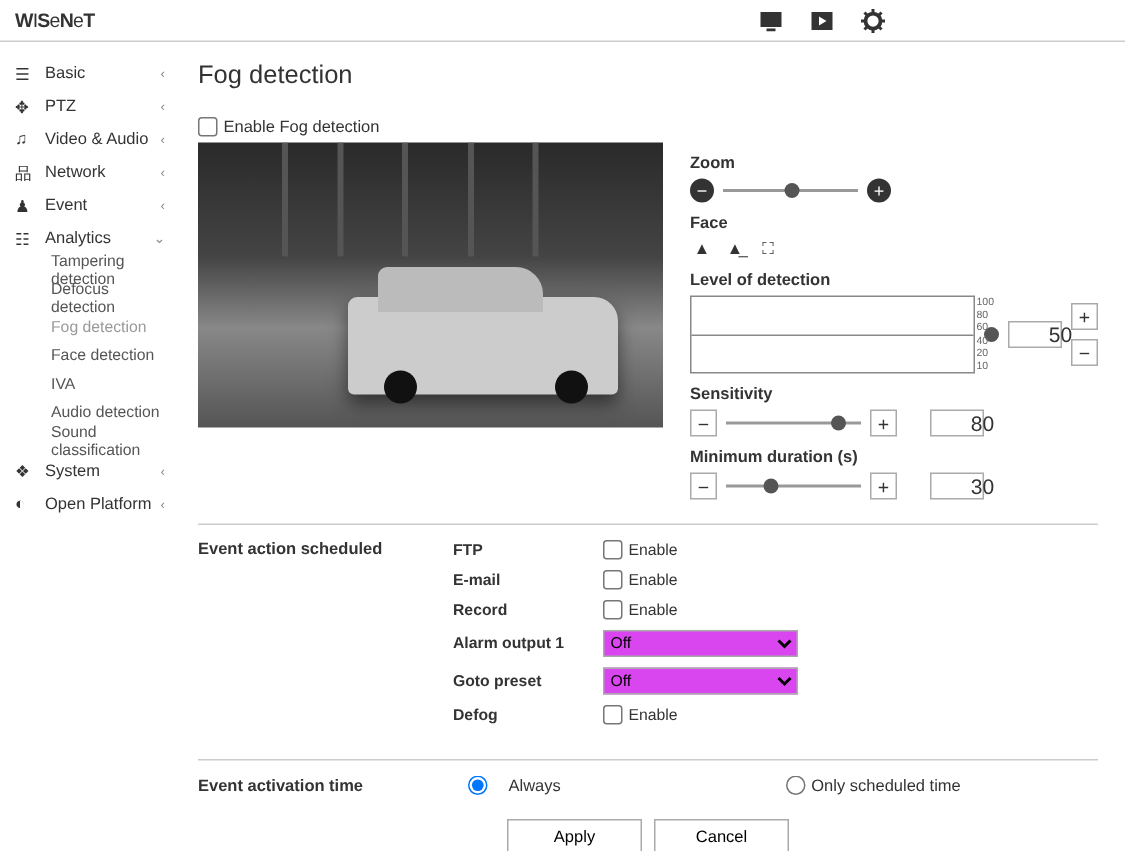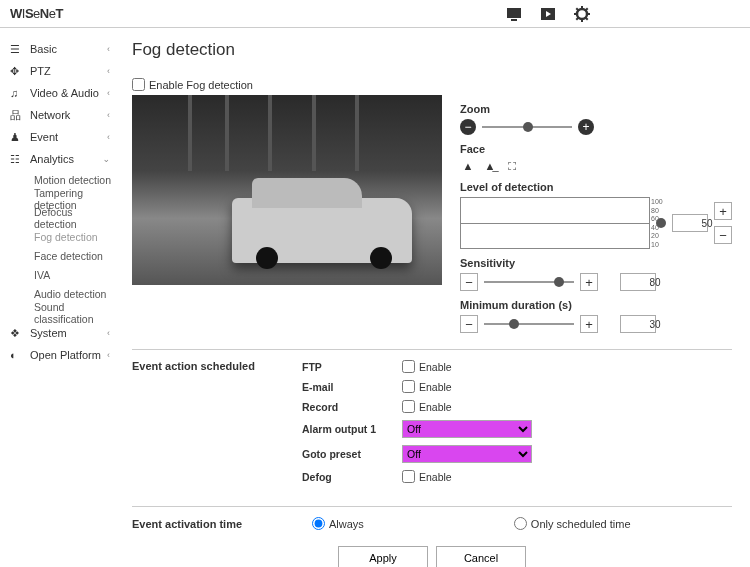--- a/index.html
+++ b/index.html
@@ -33,21 +33,21 @@
   .cbtn { width:16px; height:16px; border-radius:50%; background:#333; color:#fff; display:flex; align-items:center; justify-content:center; font-size:12px; cursor:pointer; }
   .track { flex:1; max-width:90px; height:2px; background:#999; position:relative; }
   .knob { position:absolute; top:-4px; width:10px; height:10px; background:#555; border-radius:50%; }
   .focusbtn { width:16px; height:14px; display:inline-flex; align-items:center; justify-content:center; cursor:pointer; font-size:11px; }
   .levelbox { border:1px solid #888; height:52px; width:190px; position:relative; }
   .levelbox .midline { position:absolute; top:50%; left:0; right:0; border-top:1px solid #888; }
   .scale { position:absolute; right:-14px; top:0; bottom:0; width:12px; display:flex; flex-direction:column; justify-content:space-between; }
   .scale span { font-size:7px; color:#666; }
   .levelwrapper { display:flex; align-items:center; gap:6px; }
   .levelknob { width:10px; height:10px; background:#555; border-radius:50%; }
-  .valbox { border:1px solid #aaa; height:18px; width:30px; display:flex; align-items:center; justify-content:center; font-size:10px;padding-left:34px; }
+  .valbox { border:1px solid #aaa; height:18px; width:30px; display:flex; align-items:center; justify-content:center; font-size:14px;padding-left:34px; }
   .pmcol { display:flex; flex-direction:column; gap:6px; }
   .sqbtn { width:18px; height:18px; border:1px solid #aaa; display:flex; align-items:center; justify-content:center; cursor:pointer; font-size:13px; }
   .sliderrow { display:flex; align-items:center; gap:6px; margin-top:4px; }
   .sliderrow .track2 { flex:1; max-width:90px; height:2px; background:#999; position:relative; }
   hr.sec { border:none; border-top:1px solid #ccc; margin:16px 0 10px; }
   .eawrap { display:flex; }
   .evtactions { flex:1; }
   .actcol1 { width:100px; font-size:10.5px; font-weight:bold; }
   .actcol2 { flex:1; display:flex; align-items:center; gap:4px; font-size:10.5px; }
   select { width:130px; height:18px; font-size:10.5px; border:1px solid #aaa; background:#d946ef; }
@@ -119,21 +119,20 @@
     <div class="sb-item">
         <span class="sb-ic">♟</span>
         <span>Event</span>
         <span class="chev">‹</span>
       </div>
     <div class="sb-item">
         <span class="sb-ic">☷</span>
         <span>Analytics</span>
         <span class="chev">⌄</span>
       </div>
-    <div class="sb-sub">Motion detection</div>
     <div class="sb-sub">Tampering detection</div>
     <div class="sb-sub">Defocus detection</div>
     <div class="sb-sub active">Fog detection</div>
     <div class="sb-sub">Face detection</div>
     <div class="sb-sub">IVA</div>
     <div class="sb-sub">Audio detection</div>
     <div class="sb-sub">Sound classification</div>
     <div class="sb-item">
         <span class="sb-ic">❖</span>
         <span>System</span>
@@ -270,21 +269,21 @@
               <input type="checkbox" style="">
               <span>Enable</span>
             </div>
           </div>
       </div>
     </div>
 
     <hr class="sec">
     <div class="activrow">
       <div class="evt-sec-lbl">Event activation time</div>
-      <div style="display:flex; gap:4px; align-items:center; margin-left:10px;">
+      <div style="display:flex; gap:14px; align-items:center; margin-left:10px;">
         <input type="radio" name="act" checked="" style="">
         <span>Always</span>
       </div>
       <div style="display:flex; gap:4px; align-items:center; margin-left:150px;">
         <input type="radio" name="act" style="">
         <span>Only scheduled time</span>
       </div>
     </div>
 
     <div class="applyrow">

